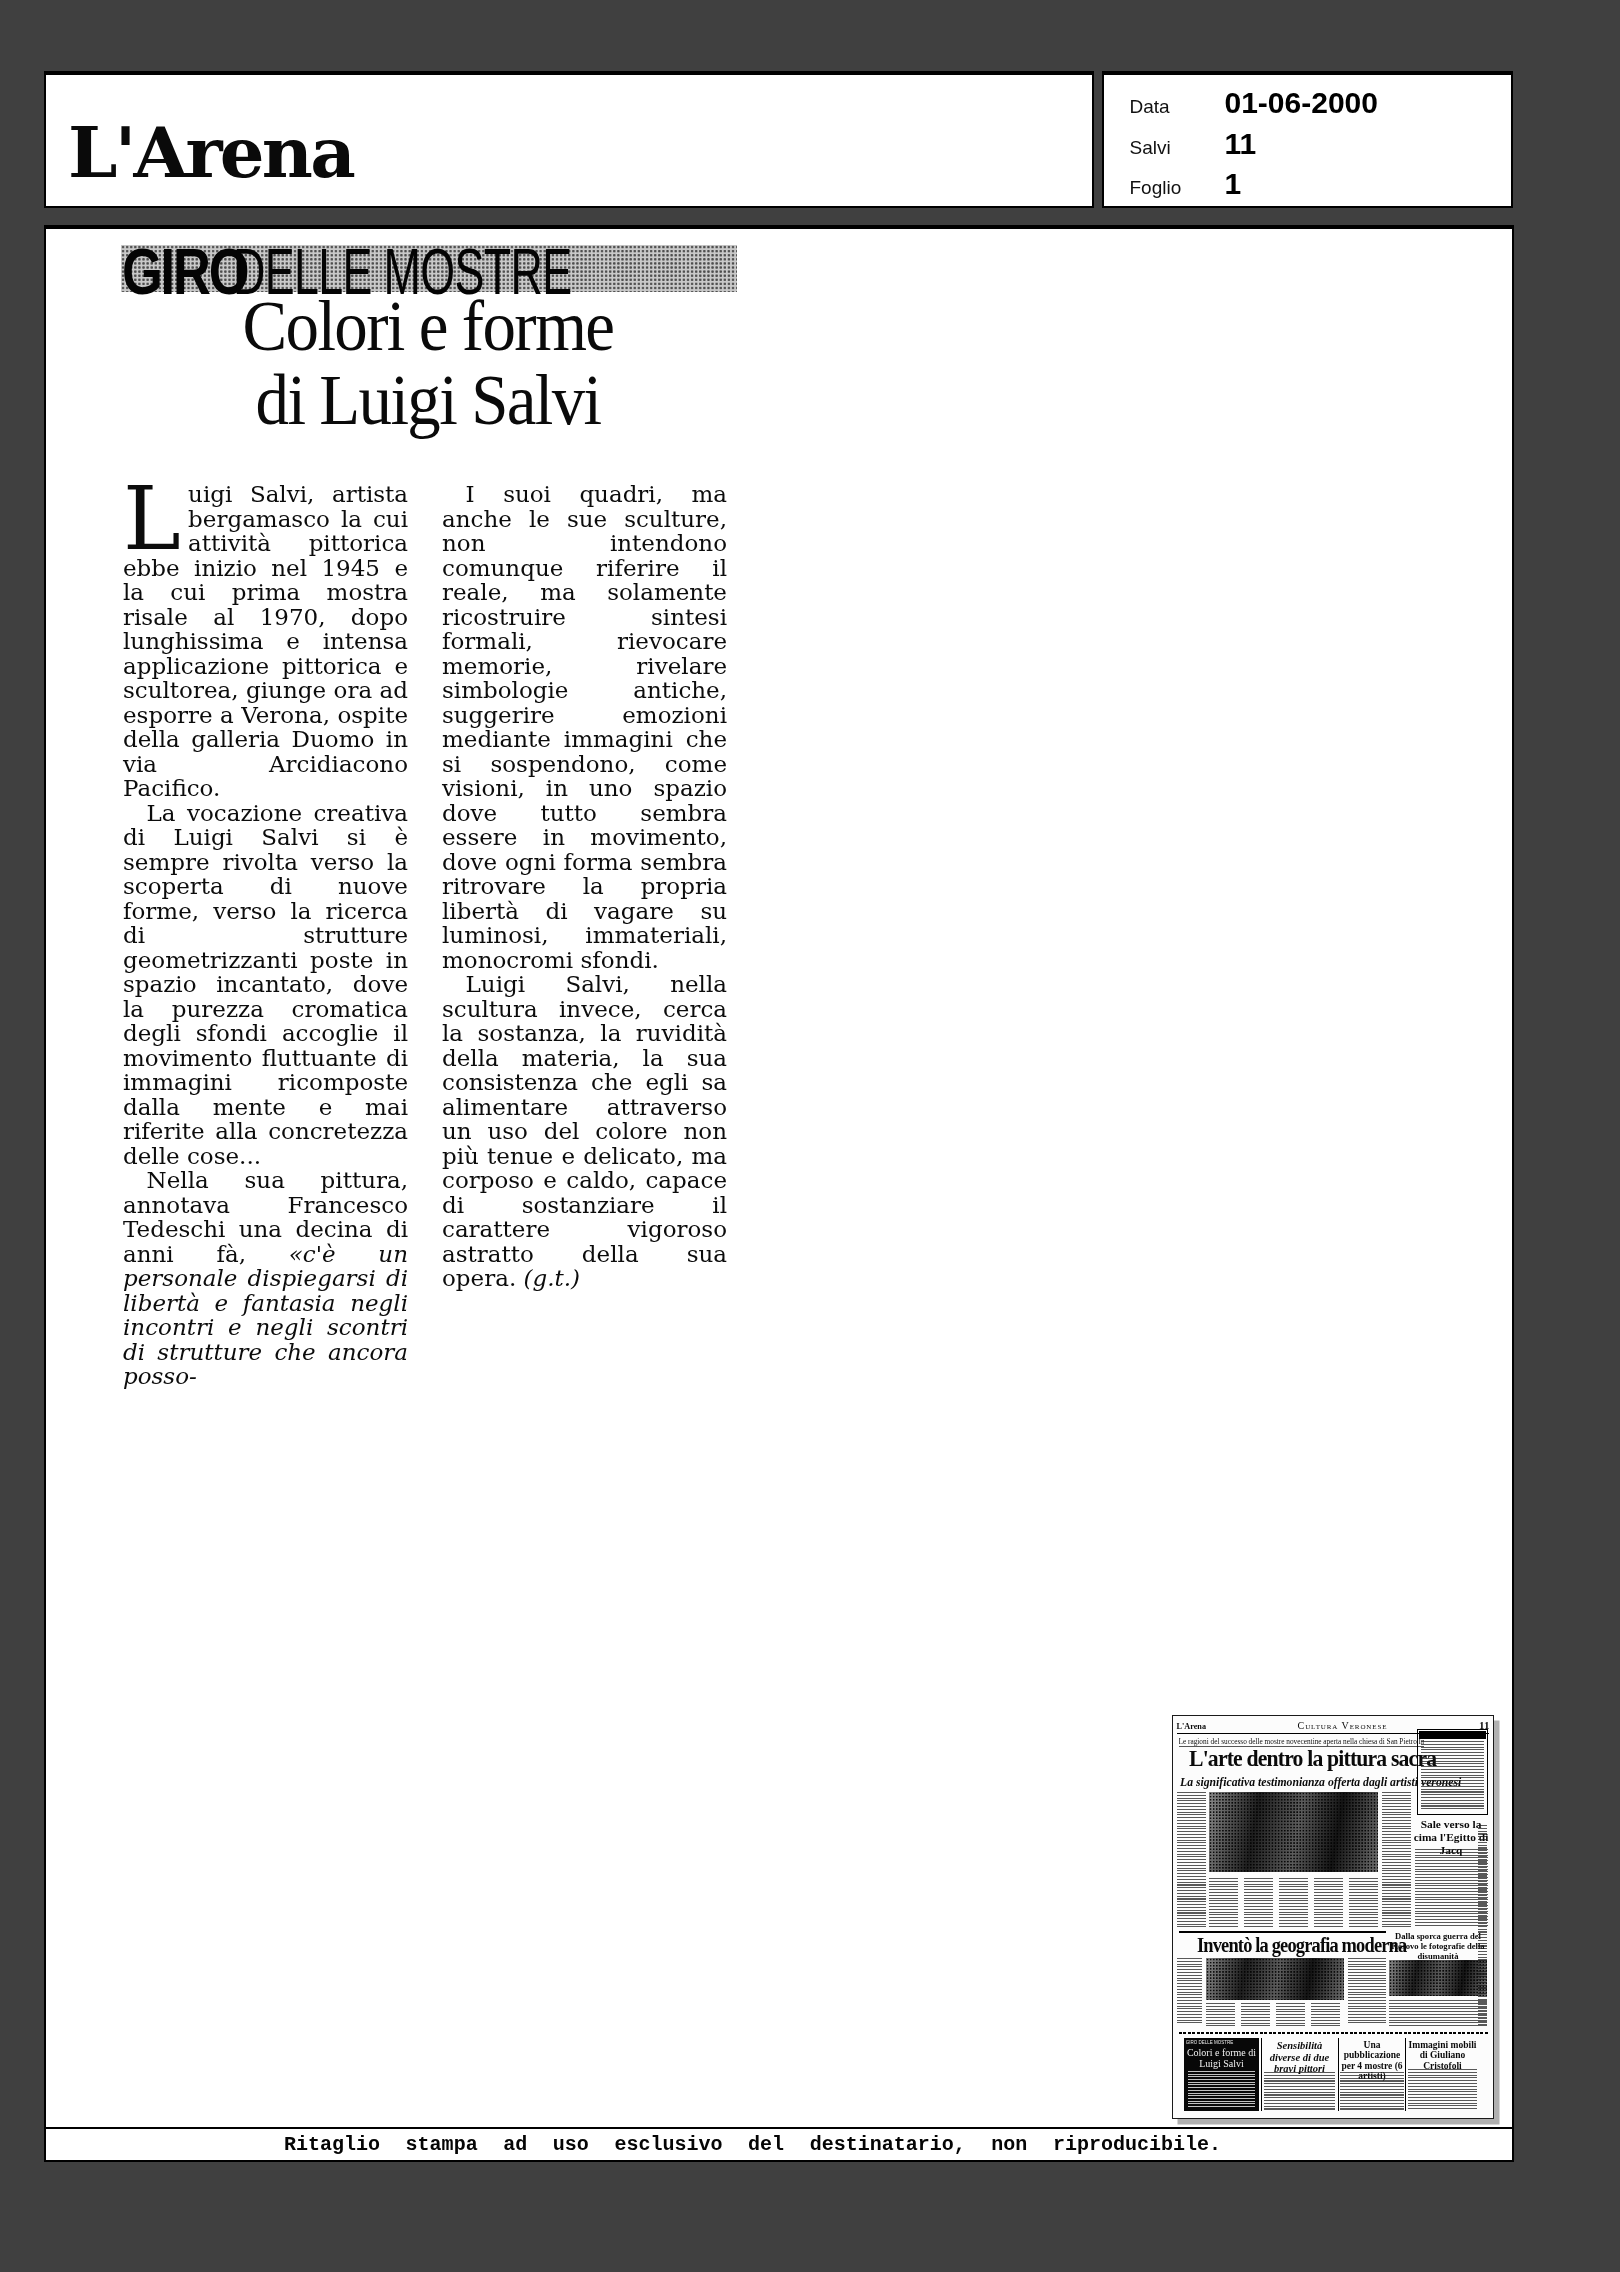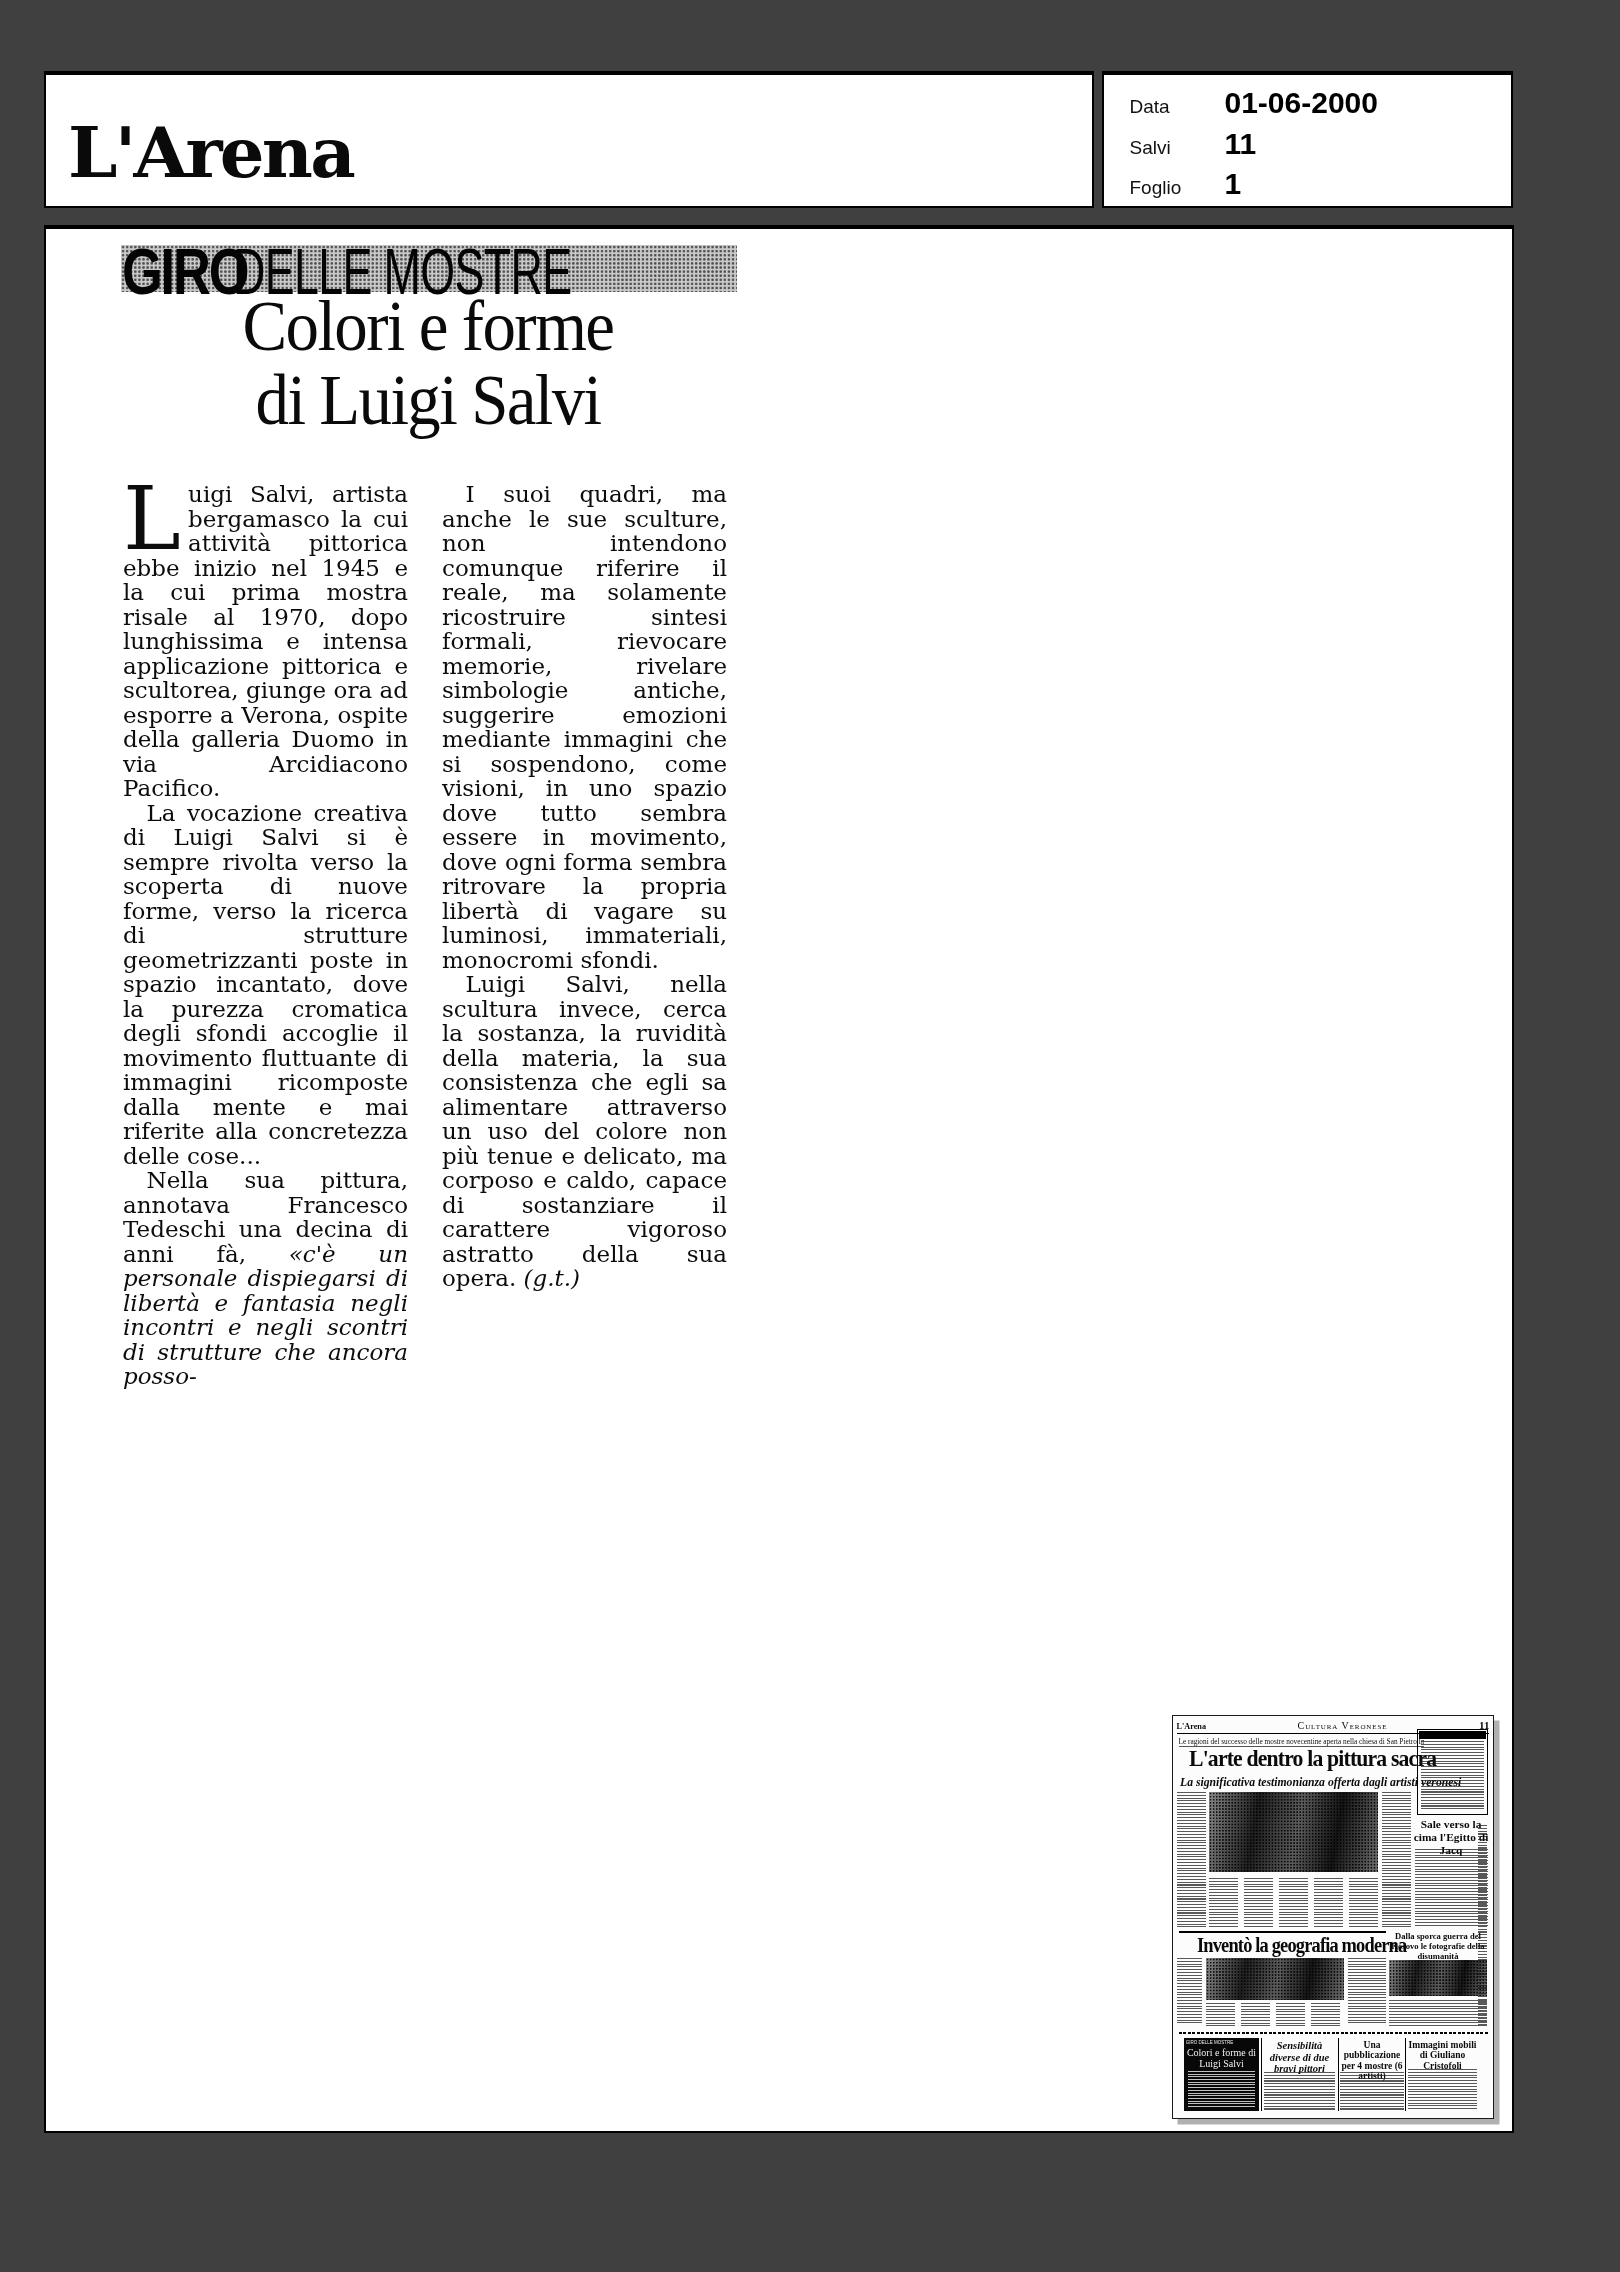--- a/index.html
+++ b/index.html
@@ -197,15 +197,18 @@
       <div class="t-abs t-bh t-bh3">Immagini mobili di Giuliano Cristofoli</div>
 
       <div class="t-abs nz" style="left:91px;top:356px;width:71px;height:38px;"></div>
       <div class="t-abs nz" style="left:167px;top:356px;width:64px;height:38px;"></div>
       <div class="t-abs nz" style="left:235px;top:353px;width:69px;height:42px;"></div>
       <div class="t-abs nz" style="left:305px;top:109px;width:9px;height:200px;"></div>
     </div>
 
   </div>
 
+  <div class="box footer-strip">
+    <span class="footer-note">Ritaglio stampa ad uso esclusivo del destinatario, non riproducibile.</span>
+  </div>
 
 </div>
 
 
 </body></html>

